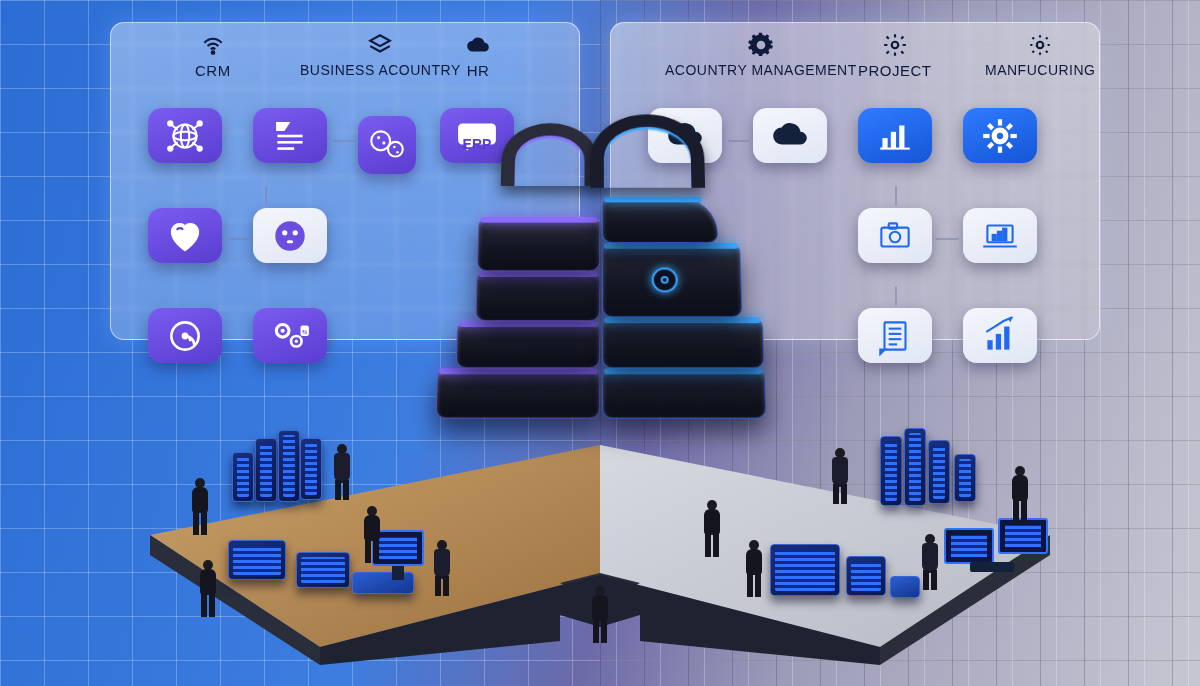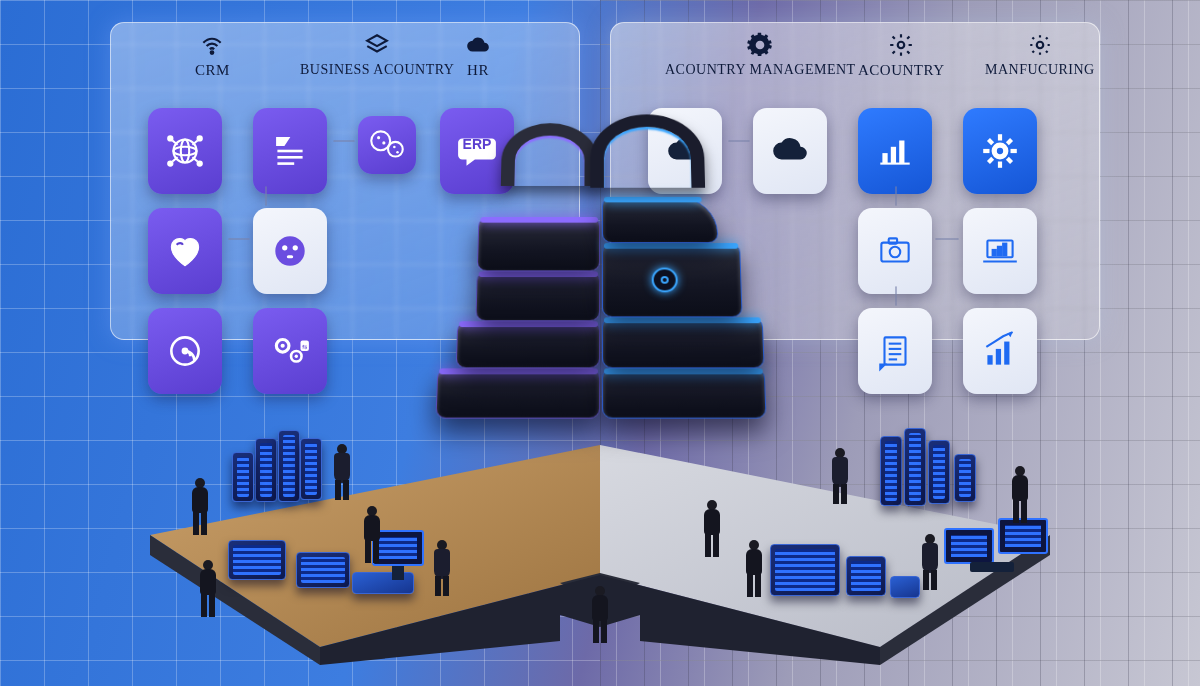--- a/index.html
+++ b/index.html
@@ -43,27 +43,27 @@
   .hdr {
     position: absolute;
     top: 32px;
     display: flex;
     flex-direction: column;
     align-items: center;
     gap: 4px;
     color: #0e1a3a;
   }
   .hdr .ico { width: 26px; height: 26px; display:flex; align-items:center; justify-content:center; }
-  .hdr .lbl { font-size: 15px; font-weight: 500; letter-spacing: .5px; white-space: nowrap; font-family: Liberation Serif, serif; }
+  .hdr .lbl { font-size: 15px; font-weight: 500; letter-spacing: .5px; white-space: nowrap; }
   .hdr .lbl.sm { font-size: 14px; }
 
   
   .tile {
     position: absolute;
-    width: 74px; height: 86px;
+    width: 74px; height: 55px;
     border-radius: 14px;
     display:flex; align-items:center; justify-content:center;
     box-shadow: 0 6px 14px rgba(20,20,60,0.35);
   }
   .tile.purple { background: linear-gradient(160deg,#7a5cf0,#5a3ed0); color:#fff; }
   .tile.white  { background: linear-gradient(160deg,#f4f6fc,#e0e6f4); color:#1a2450; }
   .tile.blue   { background: linear-gradient(160deg,#2f7bff,#1556d6); color:#fff; }
 
   .tile svg { width: 42px; height: 42px; }
 
@@ -180,21 +180,21 @@
   </span>
   <span class="lbl sm">ACOUNTRY MANAGEMENT</span>
 </div>
 <div class="hdr" style="left:858px">
   <span class="ico">
     <svg viewBox="0 0 24 24" fill="none" stroke="#0e1a3a" stroke-width="2">
         <circle cx="12" cy="12" r="3"></circle>
         <path d="M12 2v3M12 19v3M4.2 4.2l2.1 2.1M17.7 17.7l2.1 2.1M2 12h3M19 12h3M4.2 19.8l2.1-2.1M17.7 6.3l2.1-2.1"></path>
       </svg>
   </span>
-  <span class="lbl">ACOUNTRY</span>
+  <span class="lbl">PROJECT</span>
 </div>
 <div class="hdr" style="left:985px">
   <span class="ico">
     <svg viewBox="0 0 24 24" fill="none" stroke="#0e1a3a" stroke-width="2">
         <circle cx="12" cy="12" r="3"></circle>
         <path d="M12 3v2M12 19v2M3 12h2M19 12h2M5 5l1.5 1.5M17.5 17.5L19 19M5 19l1.5-1.5M17.5 6.5L19 5"></path>
       </svg>
   </span>
   <span class="lbl sm">MANFUCURING</span>
 </div>

